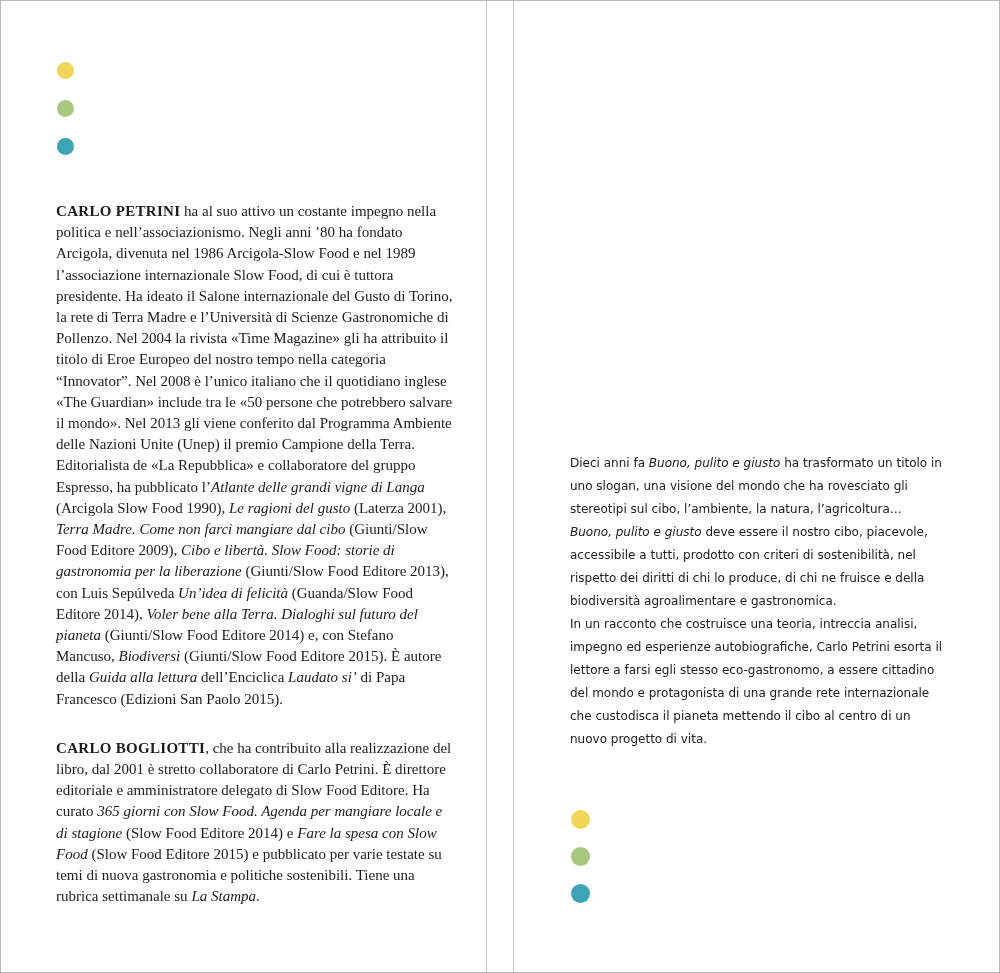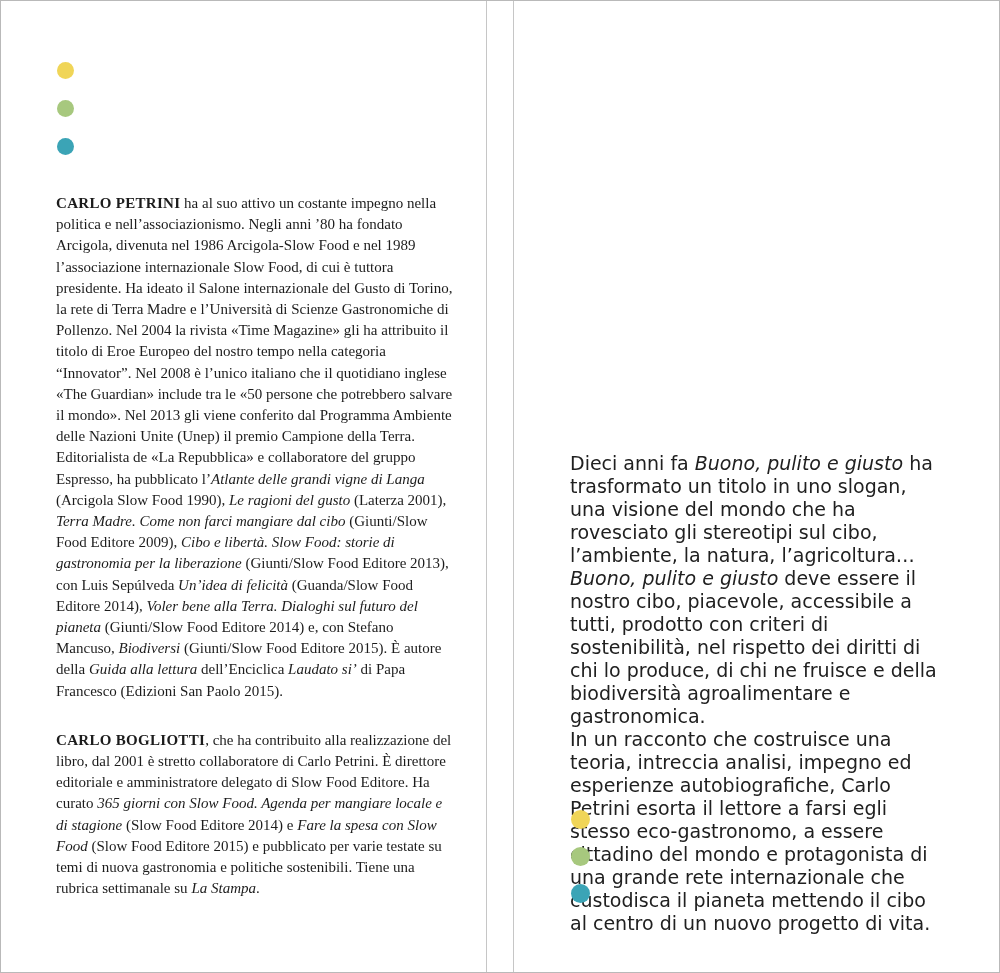--- a/index.html
+++ b/index.html
@@ -57,38 +57,38 @@
     top: 809px;
   }
   .dots-bottom .dot {
     width: 19px;
     height: 19px;
     margin-bottom: 18px;
   }
   .bio-block {
     position: absolute;
     left: 55px;
-    top: 192px;
+    top: 200px;
     width: 398px;
   }
   .bio-text {
     font-size: 15px;
     line-height: 21.2px;
     text-align: left;
   }
   .bio-text + .bio-text {
     margin-top: 28px;
   }
   .blurb-text {
     position: absolute;
     left: 56px;
     top: 451px;
     width: 376px;
     font-family: "DejaVu Sans", sans-serif;
-    font-size: 19px;
+    font-size: 12px;
     line-height: 23px;
     color: #202020;
     text-align: left;
   }
   .seg-bold {
     font-weight: 700;
     letter-spacing: 0.3px;
   }
   .seg-italic {
     font-style: italic;

